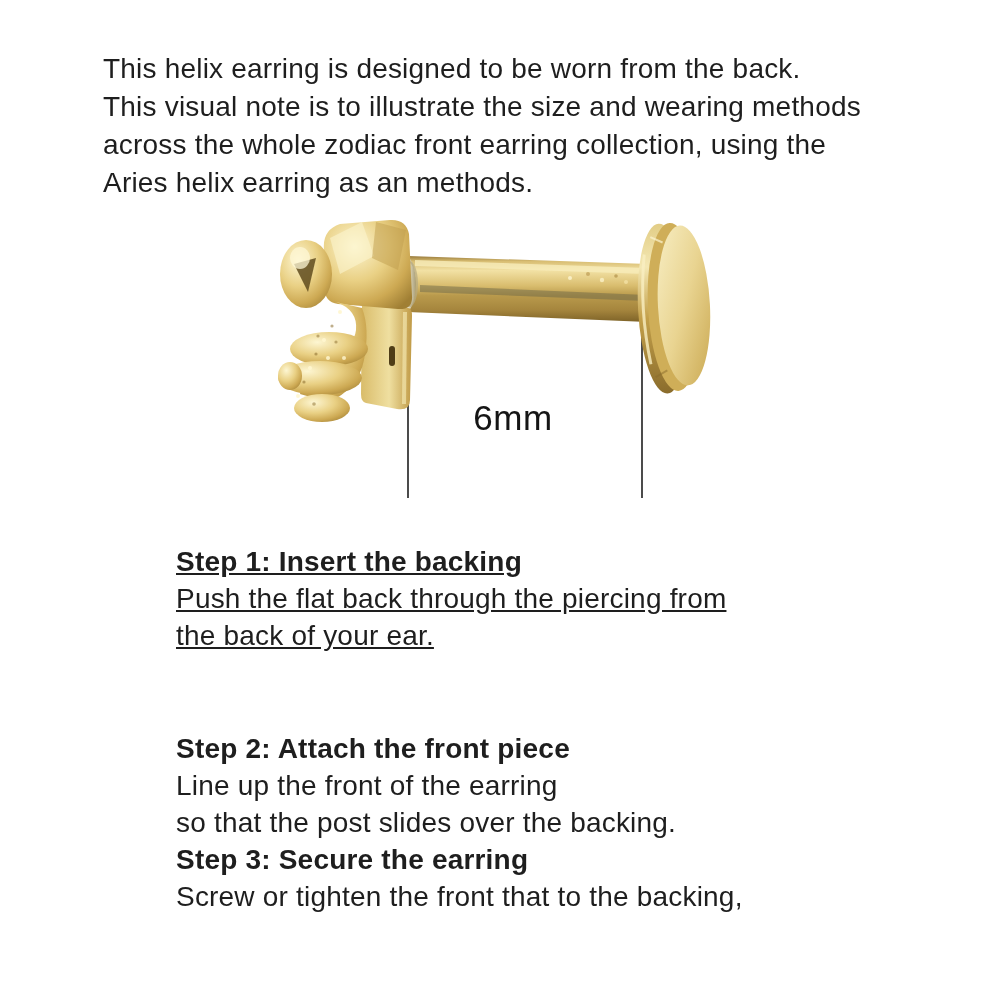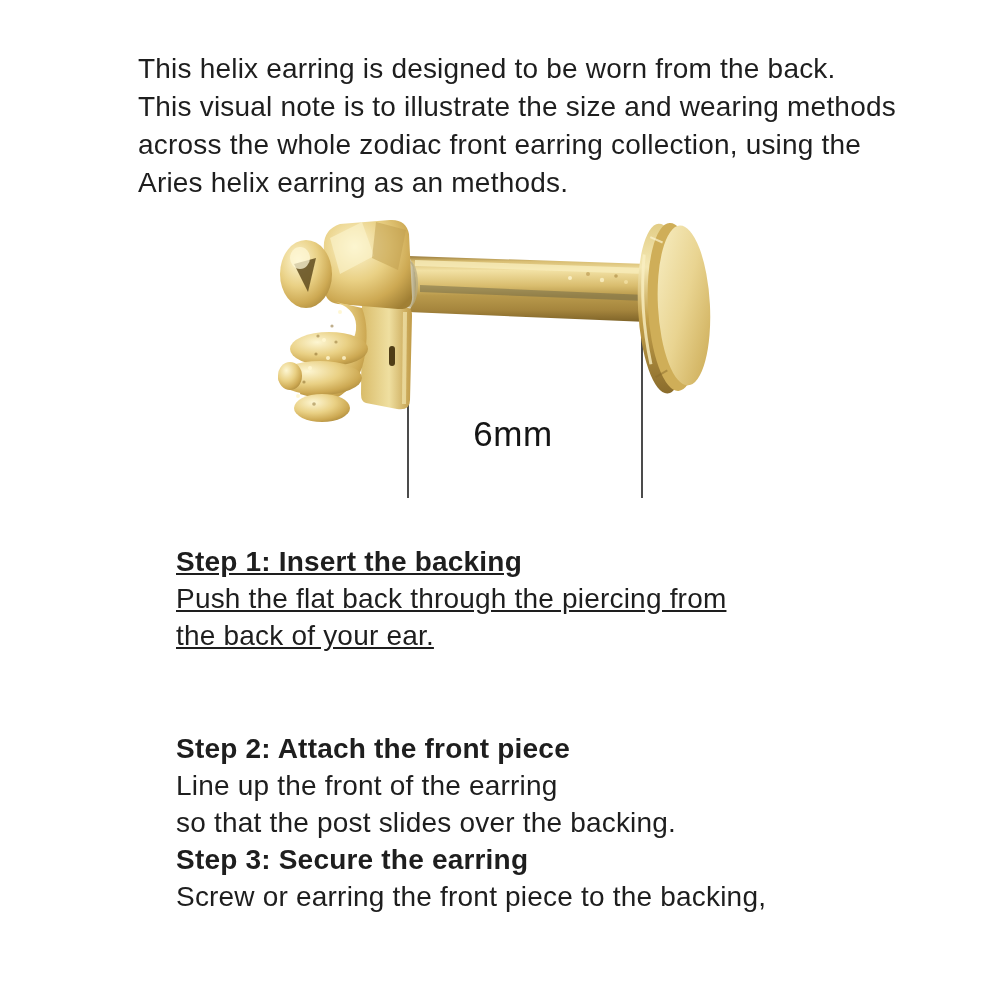--- a/index.html
+++ b/index.html
@@ -1,30 +1,30 @@
 <!DOCTYPE html>
 <html><head>
 <meta charset="utf-8">
 <style>
   html,body{margin:0;padding:0;background:#ffffff;}
   .canvas{
     position:relative;width:1000px;height:1000px;background:#ffffff;overflow:hidden;
     font-family:"Liberation Sans",sans-serif;color:#1e1e1e;
   }
   .intro{position:absolute;left:103px;top:50px;font-size:28px;line-height:38px;letter-spacing:.2px;}
-  .intro .line{white-space:nowrap;margin-left:35px;}
+  .intro .line{white-space:nowrap;}
   .step{position:absolute;left:176px;font-size:28px;line-height:37px;letter-spacing:.2px;}
   .step .step-title{font-weight:bold;}
   .step .line{white-space:nowrap;}
   #step1{top:543px;text-decoration:underline;}
   #step2{top:730px;}
   #step3{top:841px;}
   .mm-label{
     position:absolute;left:433px;top:398px;width:160px;text-align:center;
-    font-size:35px;color:#151515;letter-spacing:.5px;margin-top:16px;
+    font-size:35px;color:#151515;letter-spacing:.5px;
   }
   .diagram-svg{position:absolute;left:270px;top:208px;width:450px;height:295px;}
 </style>
 </head>
 <body>
 
 <div class="canvas">
 
   <div class="intro">
     <div class="line">This helix earring is designed to be worn from the back.</div>
@@ -146,16 +146,16 @@
   </div>
 
   <div class="step" id="step2">
     <div class="step-title">Step 2: Attach the front piece</div>
     <div class="line">Line up the front of the earring</div>
     <div class="line">so that the post slides over the backing.</div>
   </div>
 
   <div class="step" id="step3">
     <div class="step-title">Step 3: Secure the earring</div>
-    <div class="line">Screw or earring the front piece to the backing,</div>
+    <div class="line">Screw or tighten the front that to the backing,</div>
   </div>
 
 </div>
 
 </body></html>

